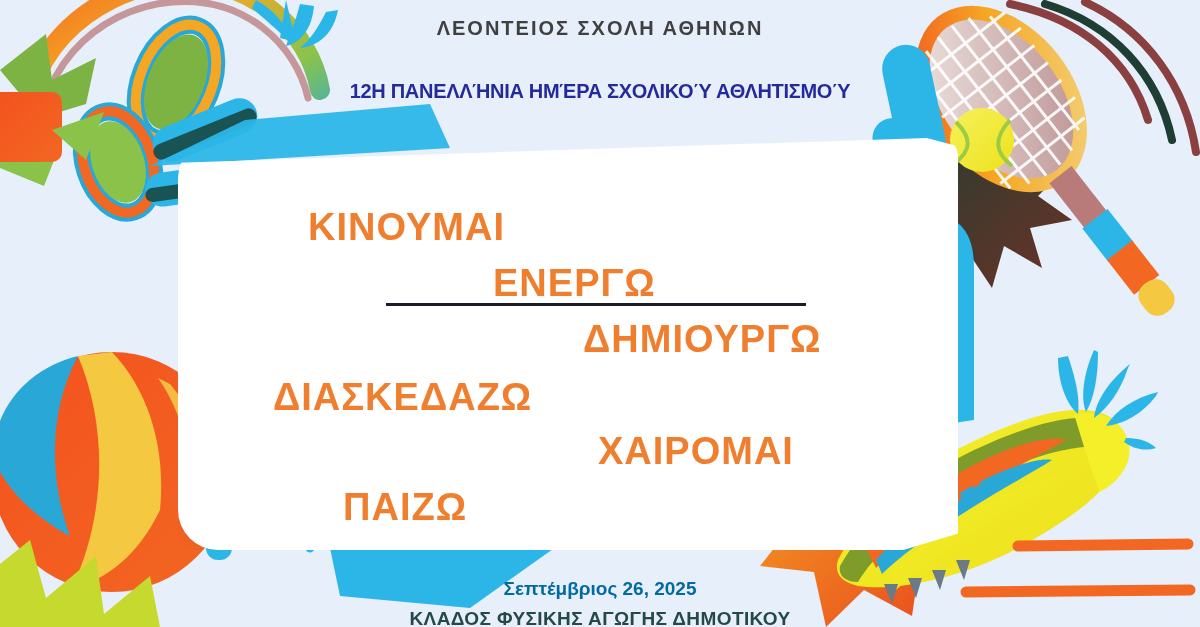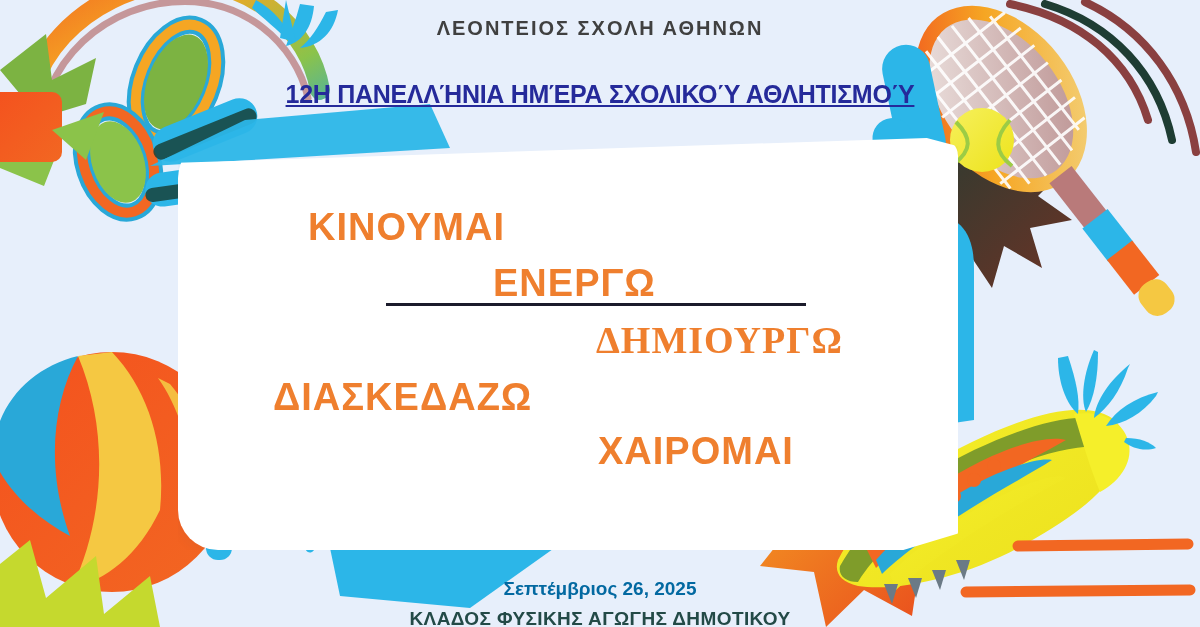--- a/index.html
+++ b/index.html
@@ -23,32 +23,32 @@
     box-shadow:0 2px 14px rgba(40,60,110,.06);
   }
 
   
   .school{
     position:absolute;left:0;right:0;top:17px;text-align:center;
     color:#404040;font-size:20px;font-weight:bold;letter-spacing:2px;
   }
   .subtitle{
     position:absolute;left:0;right:0;top:80px;text-align:center;
-    color:#252a9a;font-size:25px;font-weight:bold;letter-spacing:-0.3px;text-decoration:underline;
+    color:#252a9a;font-size:20px;font-weight:bold;letter-spacing:-0.3px;
   }
 
   
   .verbs{position:absolute;left:178px;top:138px;width:780px;height:412px;}
   .verb{
     position:absolute;color:#ef7f2e;font-weight:bold;
     font-size:38px;letter-spacing:1px;white-space:nowrap;
   }
   .v0{left:130px;top:68px;}
   .v1{left:315px;top:124px;}
-  .v2{left:418px;top:180px;font-family:Liberation Serif, serif;}
+  .v2{left:405px;top:180px;}
   .v3{left:95px;top:238px;}
   .v4{left:420px;top:292px;}
   .v5{left:165px;top:348px;}
   .rule{
     position:absolute;left:208px;top:165px;width:420px;height:3px;
     background:#1b1b2b;
   }
 
   
   .f-date{
@@ -251,18 +251,19 @@
   <div class="school">ΛΕΟΝΤΕΙΟΣ ΣΧΟΛΗ ΑΘΗΝΩΝ</div>
   <div class="subtitle">12Η ΠΑΝΕΛΛΉΝΙΑ ΗΜΈΡΑ ΣΧΟΛΙΚΟΎ ΑΘΛΗΤΙΣΜΟΎ</div>
 
   <div class="verbs">
     <div class="verb v1">ΕΝΕΡΓΩ</div>
     <div class="verb v0">ΚΙΝΟΥΜΑΙ</div>
     <div class="rule"></div>
     <div class="verb v2">ΔΗΜΙΟΥΡΓΩ</div>
     <div class="verb v4">ΧΑΙΡΟΜΑΙ</div>
     <div class="verb v3">ΔΙΑΣΚΕΔΑΖΩ</div>
+    <div class="verb v5">ΠΑΙΖΩ</div>
   </div>
 
   <div class="f-date">Σεπτέμβριος 26, 2025</div>
   <div class="f-branch">ΚΛΑΔΟΣ ΦΥΣΙΚΗΣ ΑΓΩΓΗΣ ΔΗΜΟΤΙΚΟΥ</div>
 
 </div>
 
 </body></html>

